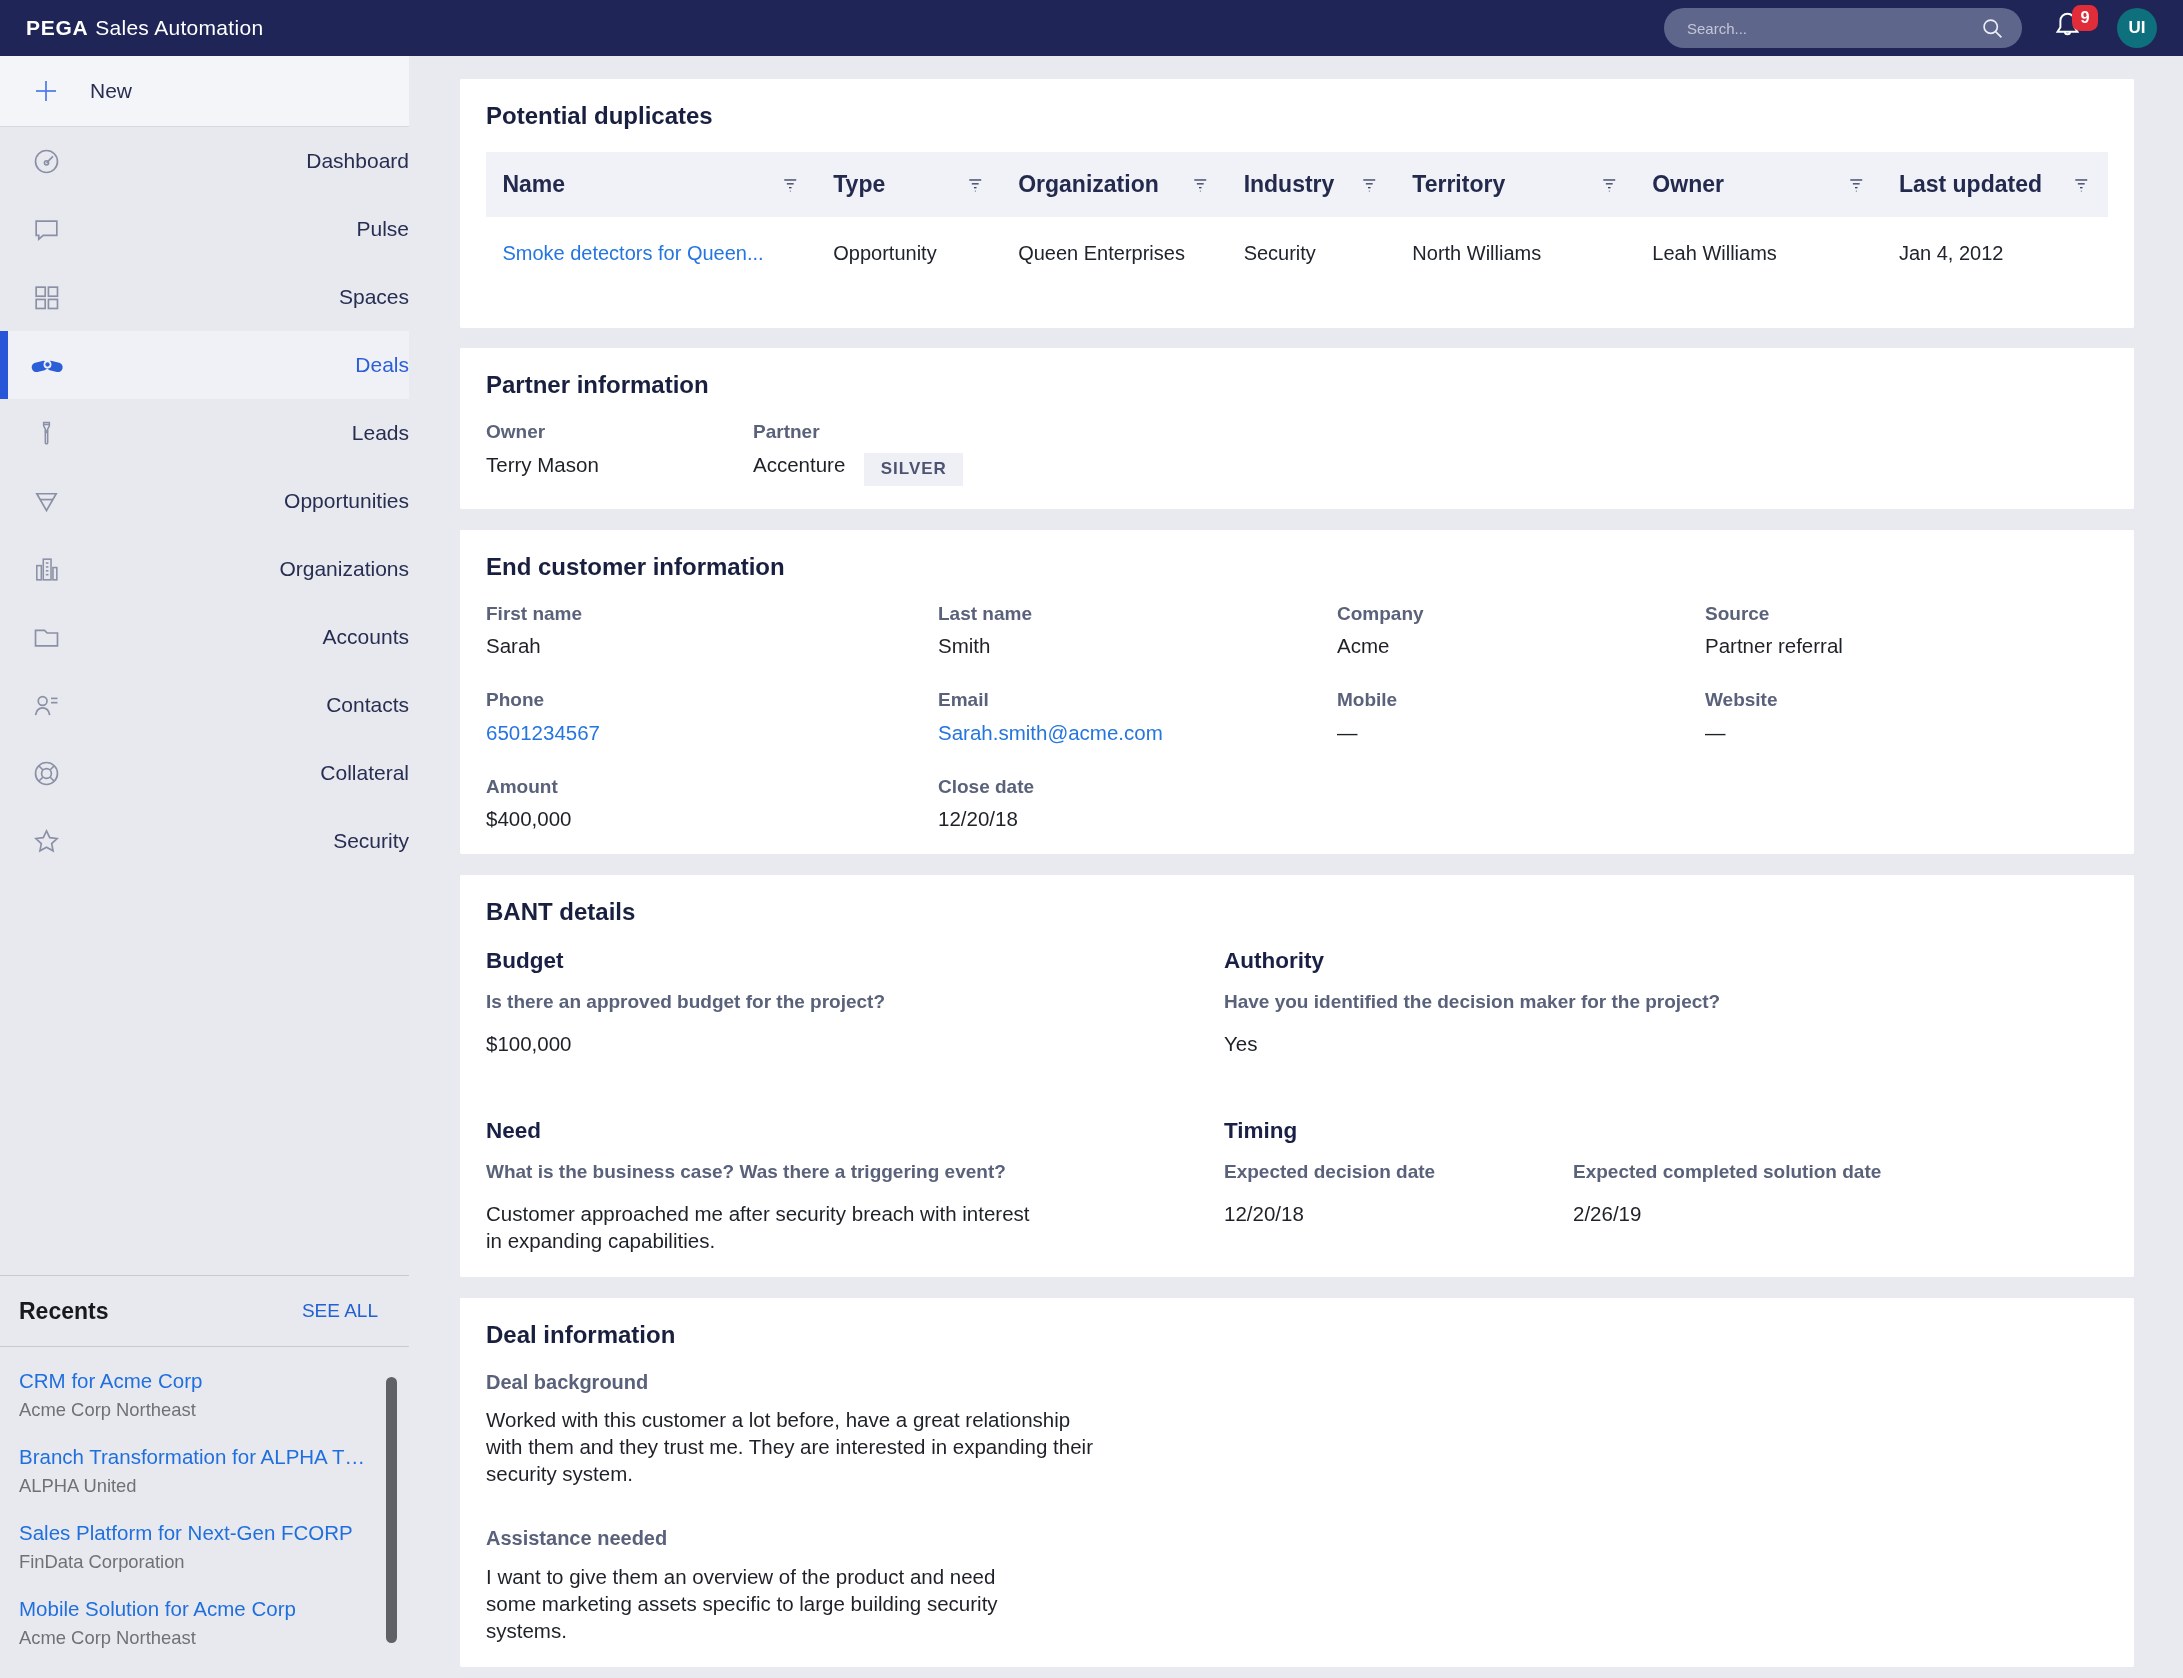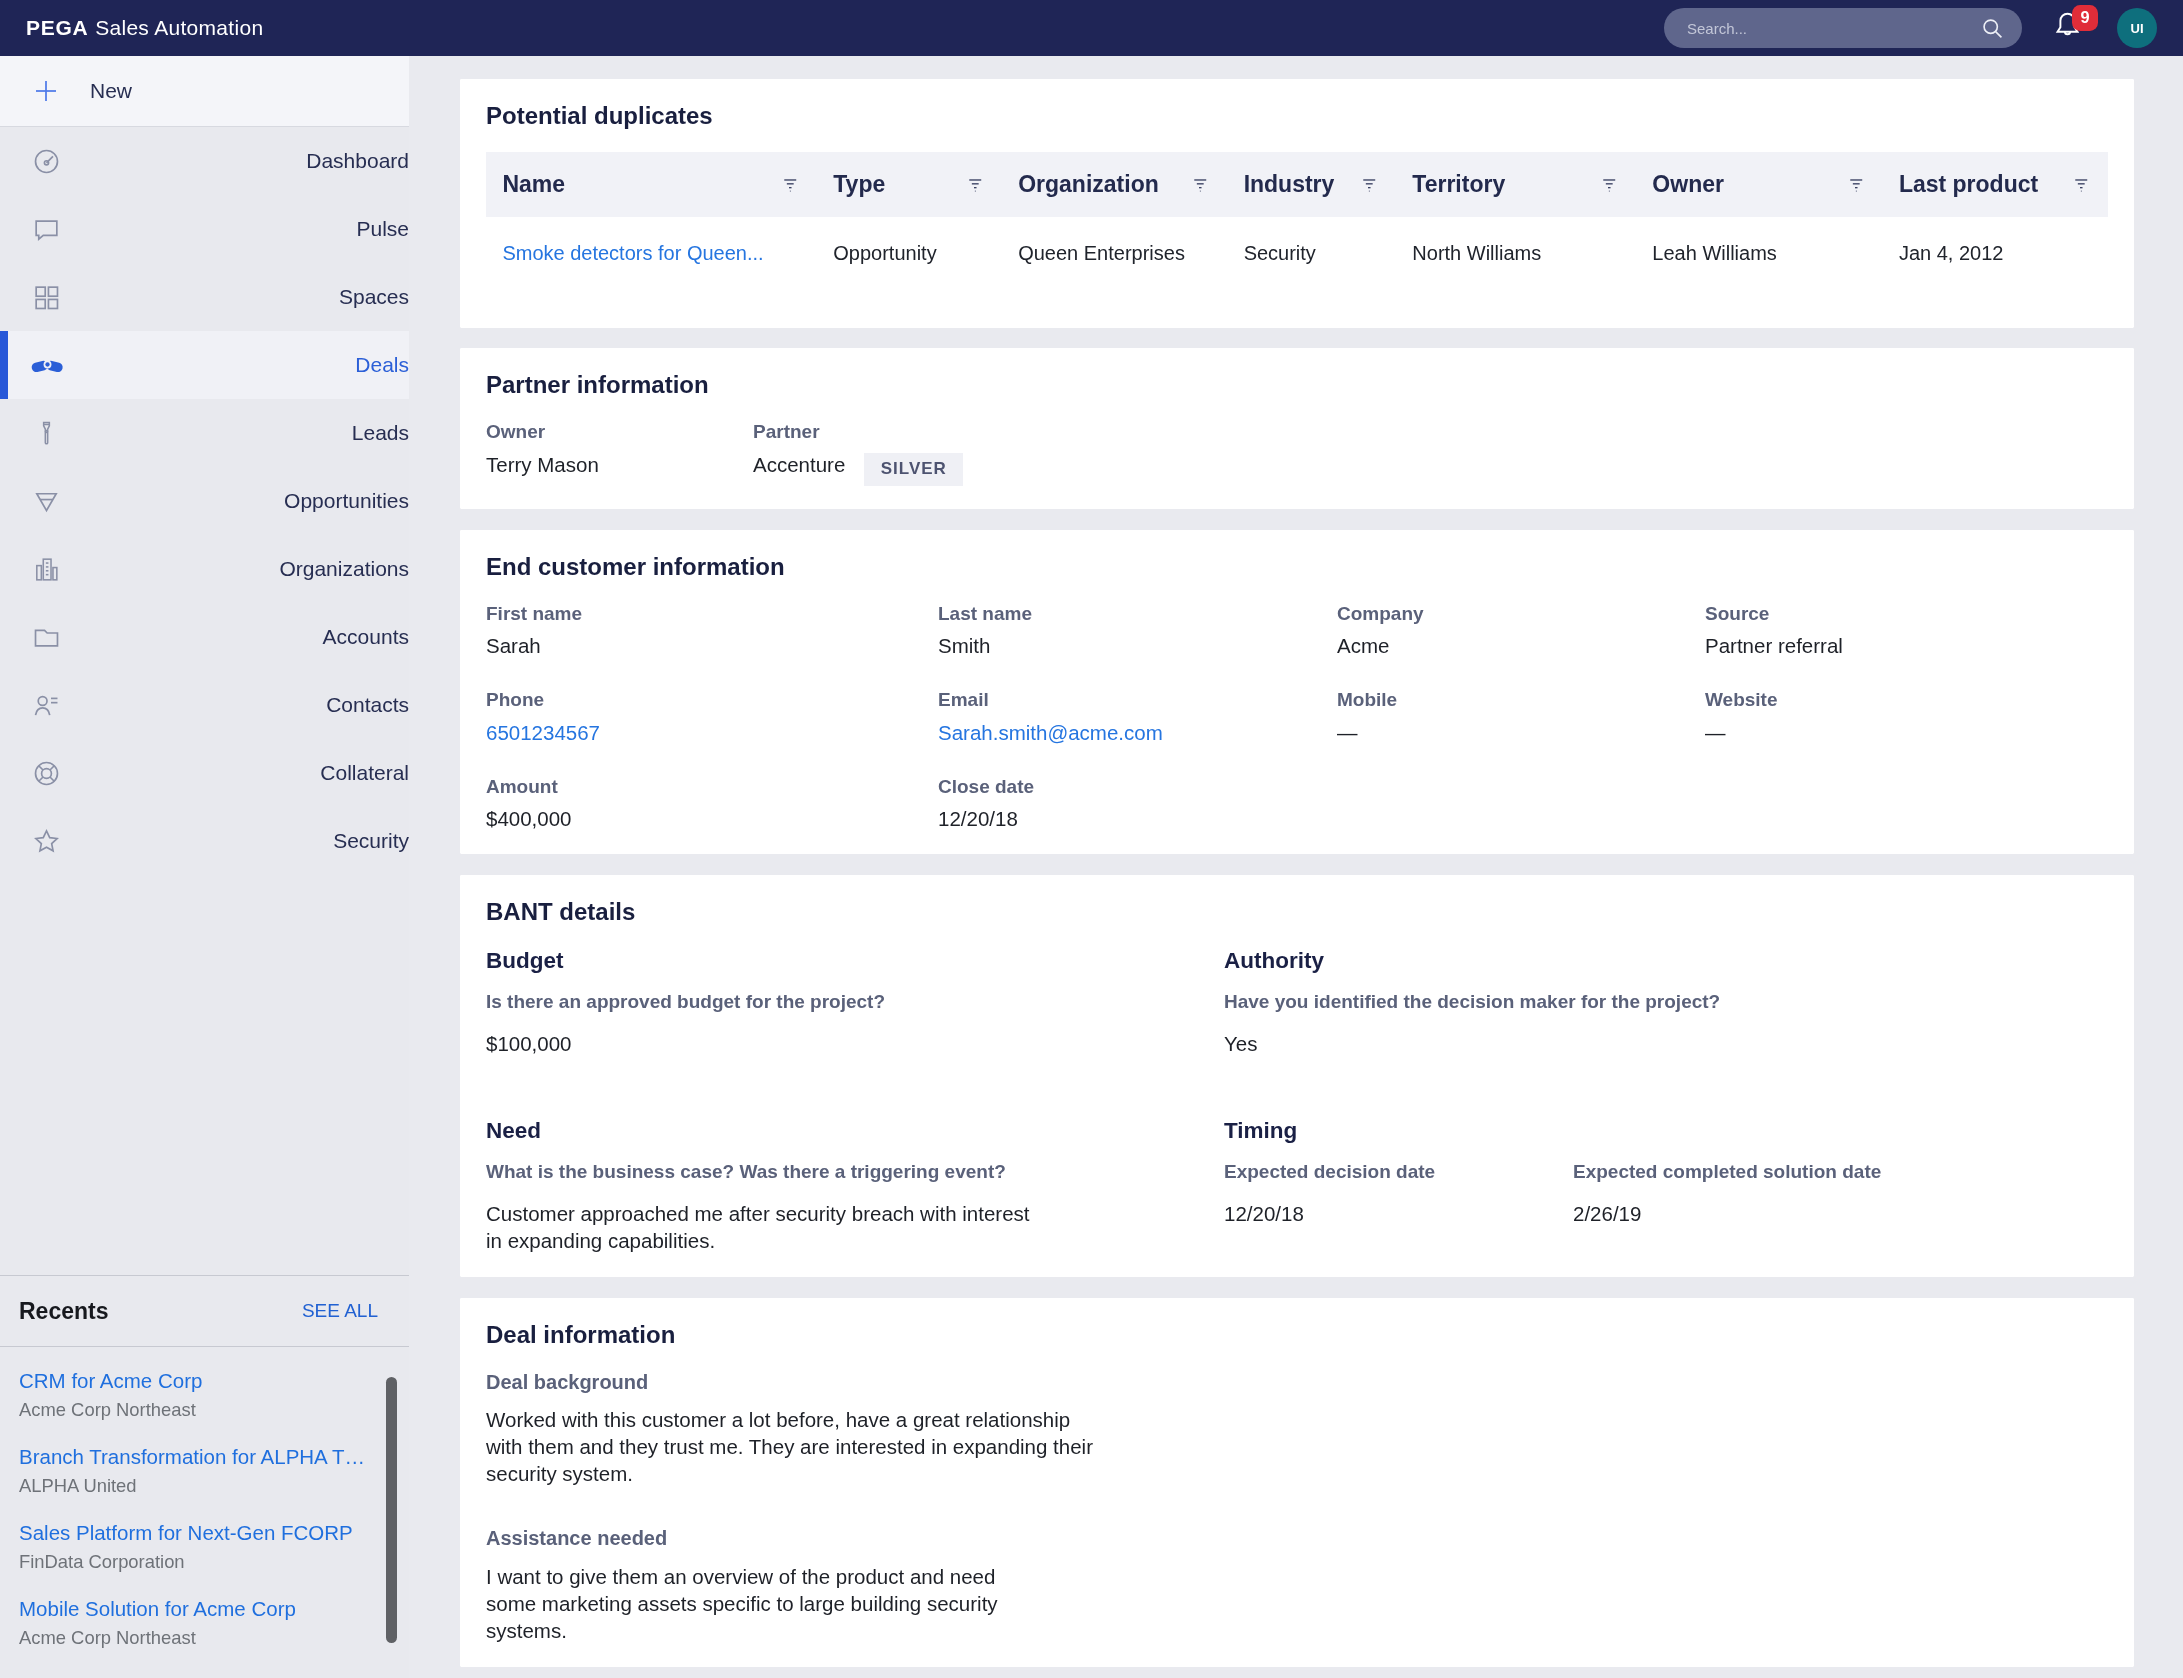--- a/index.html
+++ b/index.html
@@ -15,21 +15,21 @@
   .searchbox { width:358px; height:40px; background:#5F668C; border-radius:20px;
     display:flex; align-items:center; padding:0 17.7px 0 23px; }
   .searchbox input { flex:1; background:transparent; border:none; outline:none;
     color:#E8EAF2; font-size:15px; font-family:inherit; }
   .searchbox input::placeholder { color:#C3C7D8; }
   .bell-wrap { position:relative; width:35px; height:38px; }
   .badge { position:absolute; top:-4.1px; right:-11px; background:#E02D39; color:#fff;
     font-size:16.4px; font-weight:bold; min-width:26px; height:26px; border-radius:8.2px;
     display:flex; align-items:center; justify-content:center; padding:0 4.1px; }
   .avatar { width:40px; height:40px; border-radius:50%; background:#0E6F7D; color:#fff;
-    font-size:13px; font-weight:bold; display:flex; align-items:center; justify-content:center; }
+    font-size:17px; font-weight:bold; display:flex; align-items:center; justify-content:center; }
 
   
   .shell { display:flex; height:1623px; }
 
   
   .sidebar { width:409px; background:#E8E9EE; display:flex; flex-direction:column; }
   .new-row { height:71px; background:#F4F5F9; border-bottom:1.4px solid #D7D9E0;
     display:flex; align-items:center; padding-left:31px; gap:29px; font-size:21px; color:#272E52;
     cursor:pointer; }
   .new-row svg { color:#4F7BE8; }
@@ -394,21 +394,21 @@
                         <line x1="5" y1="7" x2="19" y2="7"></line>
                         <line x1="8" y1="11.5" x2="16" y2="11.5"></line>
                         <line x1="10.5" y1="16" x2="13.5" y2="16"></line>
                         <line x1="11.6" y1="20" x2="12.4" y2="20"></line>
                       </svg>
                     </span>
                   </div>
                 </th>
               <th>
                   <div class="th-inner">
-                    <span>Last product</span>
+                    <span>Last updated</span>
                     <span class="filter">
                       <svg width="20.5" height="20.5" viewBox="0 0 24 24" stroke="currentColor" stroke-width="1.6" fill="none">
                         <line x1="5" y1="7" x2="19" y2="7"></line>
                         <line x1="8" y1="11.5" x2="16" y2="11.5"></line>
                         <line x1="10.5" y1="16" x2="13.5" y2="16"></line>
                         <line x1="11.6" y1="20" x2="12.4" y2="20"></line>
                       </svg>
                     </span>
                   </div>
                 </th>

